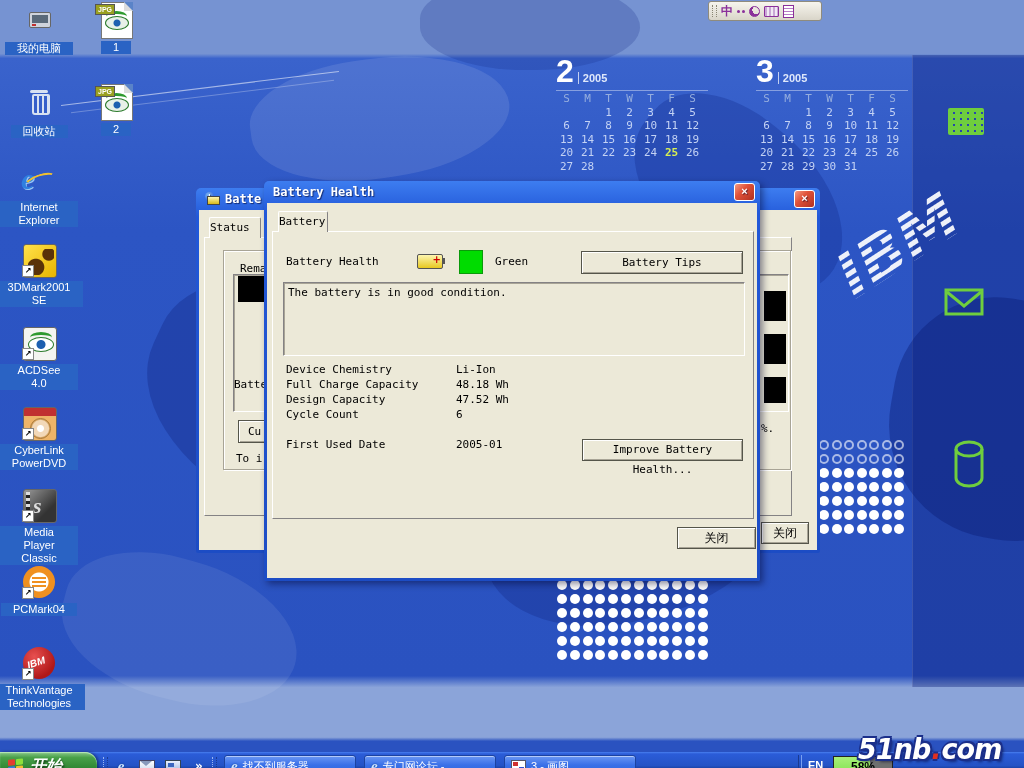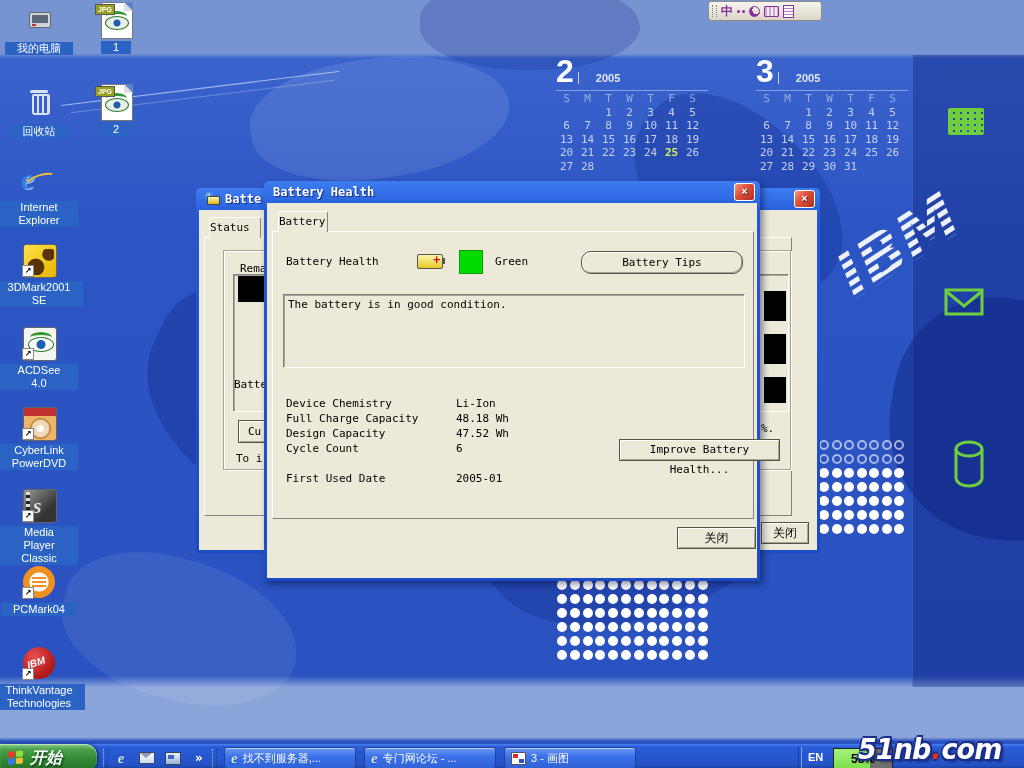--- a/index.html
+++ b/index.html
@@ -8,21 +8,21 @@
     background:linear-gradient(180deg,#7693d2 0%,#7693d2 7%,#3a63cc 7.6%,#2c55c4 30%,#2a52c0 88%,#8ba4d9 89.5%,#8ba4d9 96%,#2a52c0 96.5%);}
   
   .leaf{position:absolute;border-radius:45% 55% 50% 50%;}
   .thinline{position:absolute;height:1px;background:rgba(255,255,255,.55);}
   .rightband{position:absolute;left:912px;top:55px;width:112px;height:632px;
     background:rgba(12,30,118,.35);border-left:1px solid rgba(255,255,255,.12);}
   .cal{position:absolute;width:152px;color:#c3d2f4;}
   .cal-head{display:flex;align-items:flex-end;height:30px;}
   .cal-month{font:bold 32px/30px "Liberation Sans",sans-serif;color:#fff;}
   .cal-year{font:bold 11px "Liberation Sans",sans-serif;color:#dfe8fb;margin:0 0 2px 4px;
-    border-left:1px solid rgba(255,255,255,.7);padding-left:17px;}
+    border-left:1px solid rgba(255,255,255,.7);padding-left:4px;}
   .cal-sep{height:1px;background:rgba(255,255,255,.4);margin:4px 0 1px 0;}
   .cal-grid{display:grid;grid-template-columns:repeat(7,21px);}
   .cd{height:13.5px;font:11px "DejaVu Sans Mono",monospace;color:#c3d2f4;text-align:center;}
   .cd.hd{color:#96aede;}
   .cd.hl{color:#d8f052;font-weight:bold;}
   .dots{display:grid;position:absolute;}
   .dot{width:10px;height:10px;border-radius:50%;margin:2px 1px;}
   .dot.df{background:#fff;}
   .dot.do{width:6px;height:6px;border:2px solid rgba(255,255,255,.6);background:transparent;}
   .drive{position:absolute;font:bold 12px "DejaVu Sans Mono",monospace;color:#fff;}
@@ -112,21 +112,21 @@
   .battico{position:absolute;width:24px;height:13px;background:linear-gradient(180deg,#fdf6b0,#e8c820);
     border:1px solid #555;border-radius:2px;}
   .battico:after{content:"";position:absolute;right:-3px;top:3px;width:2px;height:6px;background:#555;}
   .battico span{position:absolute;right:1px;top:-1px;font:bold 10px/12px "DejaVu Sans",sans-serif;color:#c00;}
   .statussq{position:absolute;width:22px;height:22px;background:#00dc00;border:1px solid #0a9a0a;}
   .titleico{width:15px;height:14px;position:relative;margin-right:5px;}
   .titleico .tb{position:absolute;right:0;bottom:1px;width:11px;height:7px;background:linear-gradient(180deg,#fdf6b0,#d8b818);border:1px solid #444;}
   .titleico .bl{position:absolute;left:0;top:0;width:9px;height:9px;border-radius:50%;
     background:radial-gradient(circle at 35% 30%,#7db4f2,#1a4fd0);color:#fff;font:bold 7px/9px "Liberation Sans",sans-serif;text-align:center;}
   
-  .taskbar{position:absolute;left:0;bottom:0;width:1024px;height:24px;
+  .taskbar{position:absolute;left:0;bottom:0;width:1024px;height:16px;
     background:linear-gradient(180deg,#4a80f0 0%,#2b5cd8 12%,#2453c6 85%,#1c44a8 100%);z-index:10;}
   .startbtn{position:absolute;left:0;top:0;width:97px;height:28px;border-radius:0 12px 12px 0;
     background:linear-gradient(180deg,#8cc98c 0%,#48a048 20%,#2f8632 60%,#256e28 100%);
     box-shadow:inset 0 1px 1px #b8e8b8,2px 0 3px rgba(0,0,30,.4);
     display:flex;align-items:center;gap:5px;padding-left:8px;box-sizing:border-box;cursor:pointer;}
   .startbtn .txt{font:bold italic 16px "Liberation Sans",sans-serif;color:#fff;text-shadow:1px 2px 2px #123f14;}
   .flag{width:17px;height:15px;display:grid;grid-template-columns:7px 7px;grid-template-rows:6px 6px;gap:1px;transform:skewY(-6deg);}
   .flag i{border-radius:1px;}
   .flag .r{background:#e33e30;} .flag .g{background:#8ee03a;} .flag .b{background:#3a78e8;} .flag .y{background:#f0c030;}
   .grip{position:absolute;top:5px;width:3px;height:18px;border-left:1px dotted #9ab6f2;border-right:1px dotted #1a3a90;}
@@ -151,21 +151,21 @@
   .tico-batt .bl{position:absolute;left:0;top:0;width:8px;height:8px;border-radius:50%;background:radial-gradient(circle at 35% 30%,#7db4f2,#1a4fd0);}
   .traysep{position:absolute;left:798px;top:3px;width:2px;height:22px;border-left:1px solid #1a3a90;border-right:1px solid #7aa0f0;}
   .tray-en{position:absolute;left:808px;top:7px;font:bold 11px "Liberation Sans",sans-serif;color:#fff;cursor:pointer;}
   .traybatt{position:absolute;left:833px;top:4px;width:58px;height:20px;background:#6f6f6f;border:1px solid #222;cursor:pointer;}
   .traybatt .fill{position:absolute;left:0;top:0;bottom:0;width:62%;background:linear-gradient(180deg,#a8f078,#7ae04a);}
   .traybatt .pct{position:absolute;left:0;right:0;top:3px;text-align:center;font:bold 12px "Liberation Sans",sans-serif;color:#000;}
   .watermark{position:absolute;left:858px;top:732px;z-index:11;font:bold italic 29px "DejaVu Sans",sans-serif;
     color:#fff;letter-spacing:-1px;transform:scaleX(.93);transform-origin:left;white-space:nowrap;
     text-shadow:2px 0 0 #1b2f8a,-2px 0 0 #1b2f8a,0 2px 0 #1b2f8a,0 -2px 0 #1b2f8a,2px 2px 0 #1b2f8a,-2px 2px 0 #1b2f8a,2px -2px 0 #1b2f8a,3px 3px 3px rgba(0,0,40,.5);}
   .watermark .dot{color:#e03020;text-shadow:2px 0 0 #1b2f8a,-2px 0 0 #1b2f8a,0 2px 0 #1b2f8a,0 -2px 0 #1b2f8a;}
-  .frow{position:absolute;height:14px;margin-top:34px;}
+  .frow{position:absolute;height:14px;}
   .fval{position:absolute;left:183px;top:0;font:11px "DejaVu Sans Mono",monospace;white-space:nowrap;}
   .flab{position:absolute;left:13px;top:0;font:11px "DejaVu Sans Mono",monospace;white-space:nowrap;}
 </style>
 </head>
 <body>
 
 <div id="screen">
 
   <div class="leaf" style="left:140px;top:300px;width:340px;height:220px;background:rgba(16,36,128,.35);transform:rotate(25deg);"></div>
   <div class="leaf" style="left:480px;top:430px;width:300px;height:190px;background:rgba(16,36,128,.30);transform:rotate(-15deg);"></div>
@@ -574,22 +574,22 @@
     </div>
     <div class="winbody">
       <div class="tab" style="left:11px;top:8px;width:48px;height:20px;line-height:20px;">Battery</div>
       <div class="tabpage" style="left:5px;top:28px;width:480px;height:286px;">
         <span class="lbl" style="left:13px;top:23px;">Battery Health</span>
         <span class="battico" style="left:144px;top:22px;">
             <span>+</span>
           </span>
         <span class="statussq" style="left:186px;top:18px;"></span>
         <span class="lbl" style="left:222px;top:23px;">Green</span>
-        <div class="btn" style="left:308px;top:19px;width:160px;height:21px;line-height:21px;border-radius:10px;">Battery Tips</div>
-        <div class="sunken" style="left:10px;top:50px;width:460px;height:72px;margin-top:12px;">
+        <div class="btn" style="left:308px;top:19px;width:160px;height:21px;line-height:21px;">Battery Tips</div>
+        <div class="sunken" style="left:10px;top:50px;width:460px;height:72px;">
           <span class="lbl" style="left:4px;top:3px;">The battery is in good condition.</span>
         </div>
         <div class="frow" style="left:0;top:131px;width:480px;">
           <span class="flab">Device Chemistry</span>
           <span class="fval">Li-Ion</span>
         </div>
         <div class="frow" style="left:0;top:146px;width:480px;">
           <span class="flab">Full Charge Capacity</span>
           <span class="fval">48.18 Wh</span>
         </div>
@@ -598,21 +598,21 @@
           <span class="fval">47.52 Wh</span>
         </div>
         <div class="frow" style="left:0;top:176px;width:480px;">
           <span class="flab">Cycle Count</span>
           <span class="fval">6</span>
         </div>
         <div class="frow" style="left:0;top:206px;width:480px;">
           <span class="flab">First Used Date</span>
           <span class="fval">2005-01</span>
         </div>
-        <div class="btn" style="left:309px;top:207px;width:159px;height:20px;line-height:20px;margin-left:37px;">Improve Battery Health...</div>
+        <div class="btn" style="left:309px;top:207px;width:159px;height:20px;line-height:20px;">Improve Battery Health...</div>
       </div>
       <div class="btn" style="left:410px;top:324px;width:77px;height:20px;line-height:20px;font-family:'Liberation Sans',sans-serif;font-size:12px;">关闭</div>
     </div>
   </div>
 
   <div class="taskbar">
     <div class="startbtn">
       <span class="flag">
           <i class="r"></i>
           <i class="g"></i>

